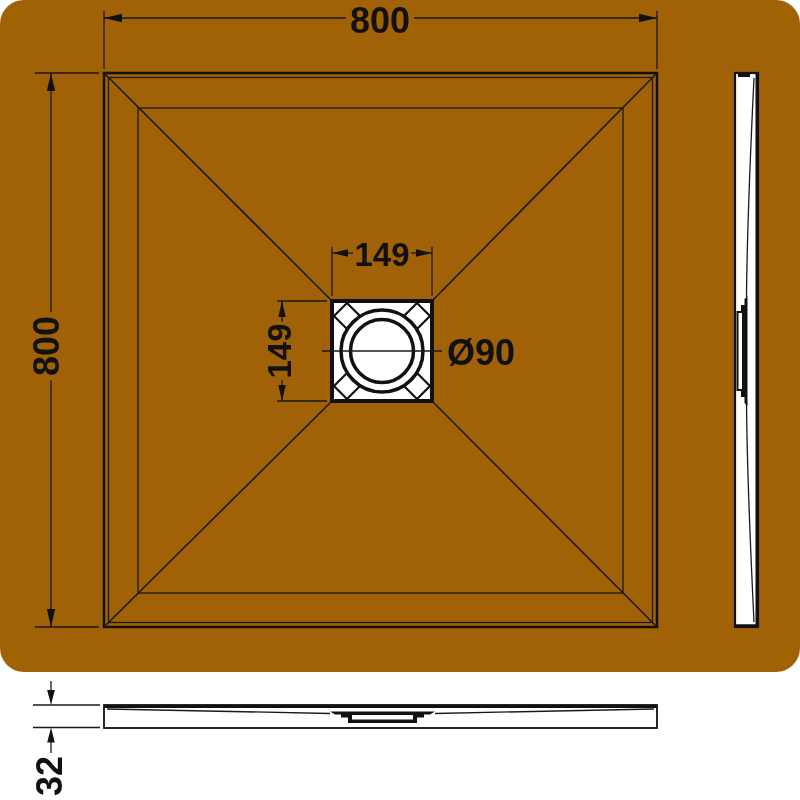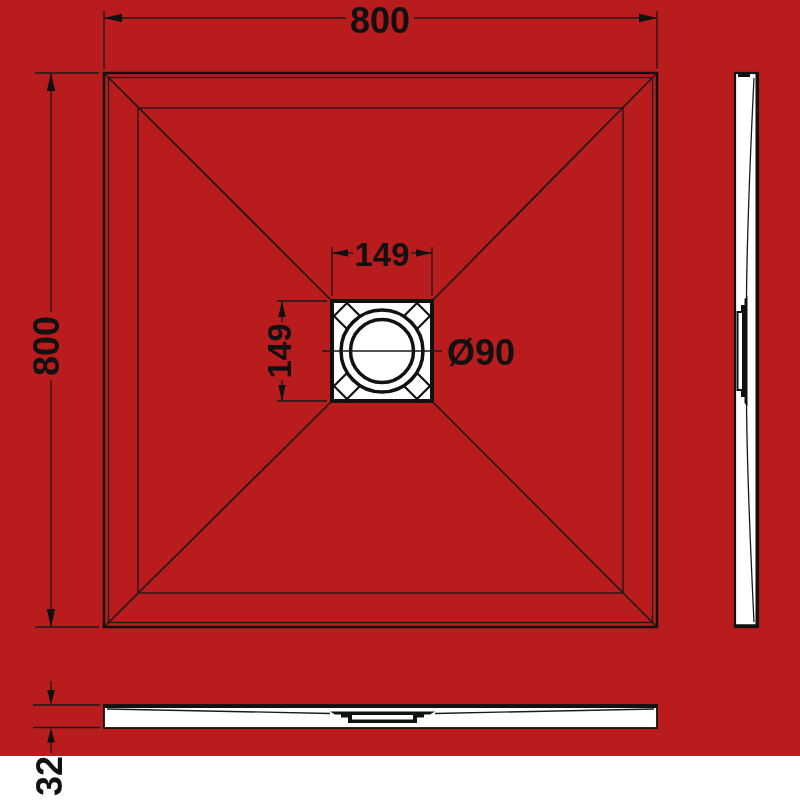--- a/index.html
+++ b/index.html
@@ -5,23 +5,24 @@
   html, body {
     margin: 0;
     padding: 0;
     width: 800px;
     height: 800px;
     background: #ffffff;
     overflow: hidden;
   }
   .sheet {
     width: 800px;
-    height: 756px;
-    background: #b91c1c;
+    height: 672px;
+    background: #a16207;
     position: relative;
+    border-radius: 24px;
   }
   svg { display: block; }
   .dim-label {
     font-family: "Liberation Sans", "DejaVu Sans", sans-serif;
     font-weight: 700;
     fill: #111111;
   }
   .thin   { stroke: #1a1a1a; stroke-width: 1.3; fill: none; }
   .med    { stroke: #1a1a1a; stroke-width: 1.6; fill: none; }
   .thick  { stroke: #111111; stroke-width: 2.5; fill: none; }

